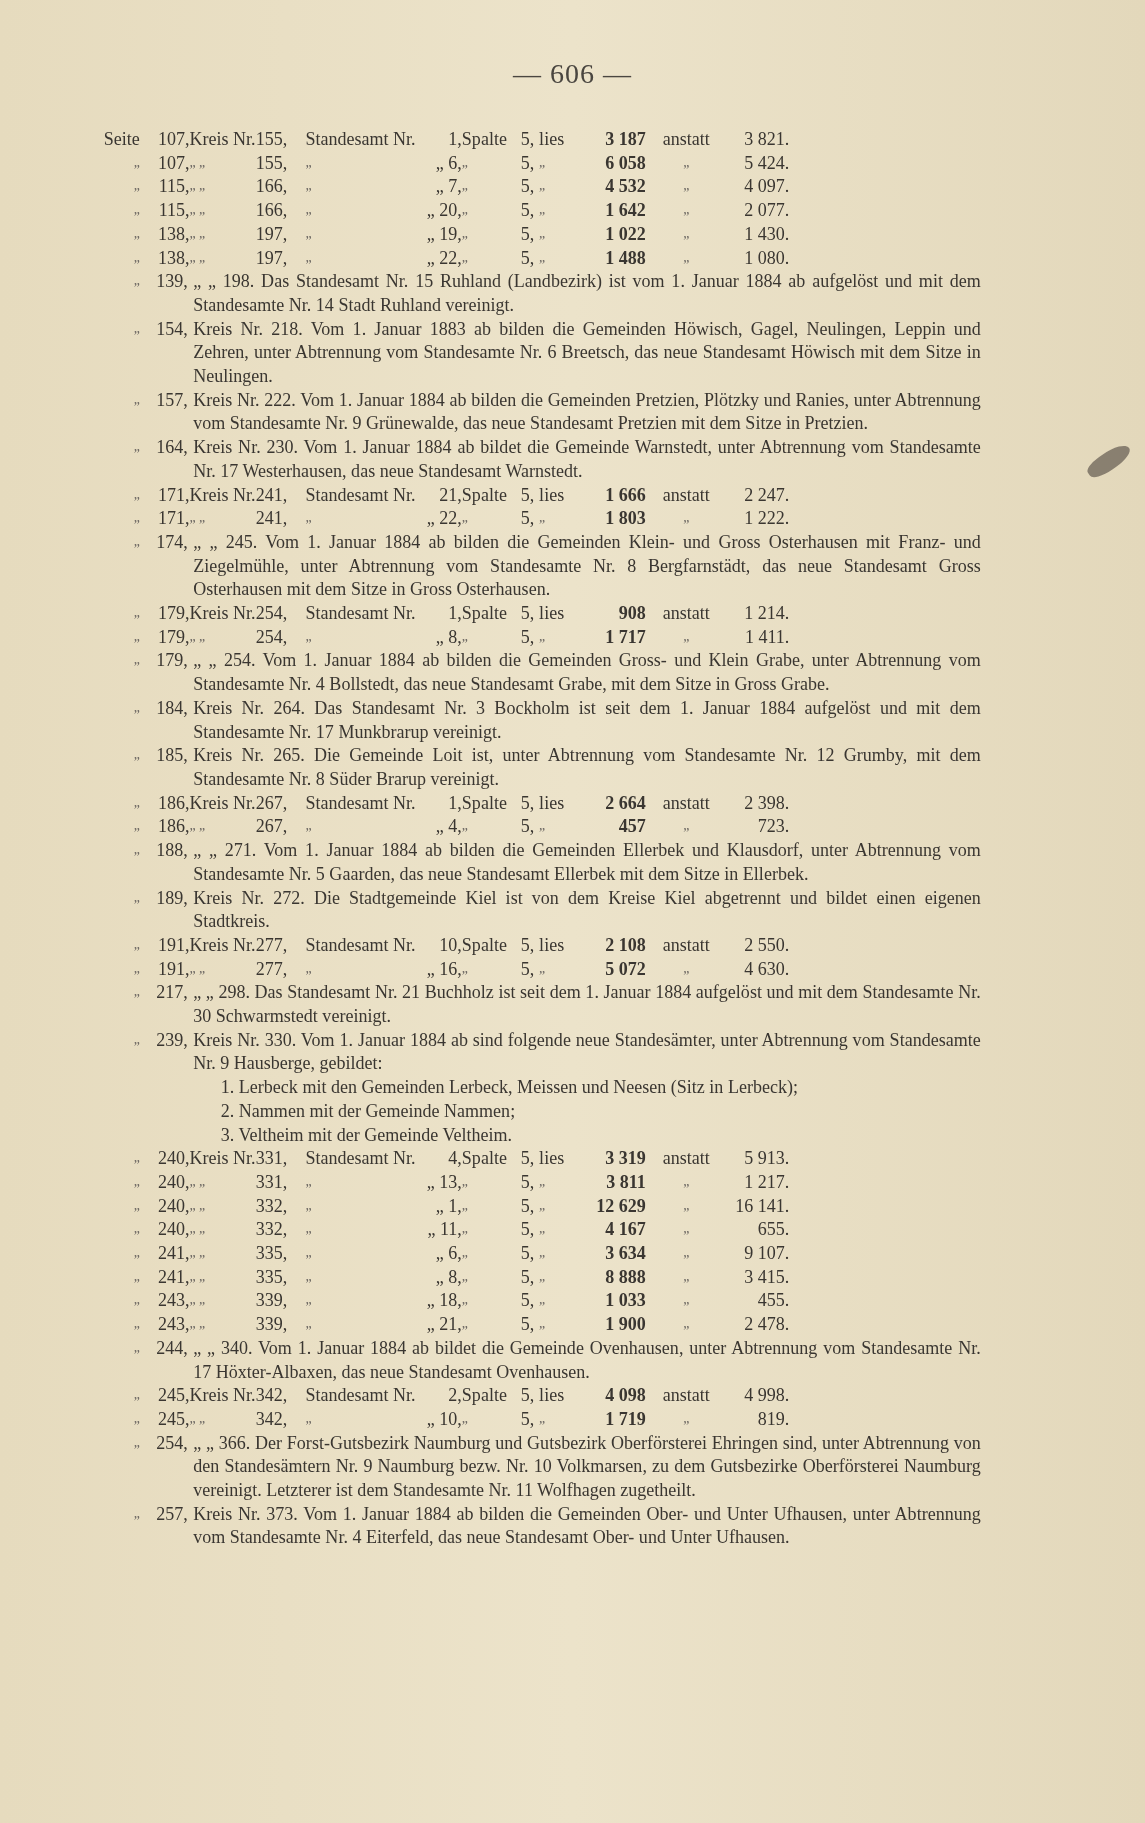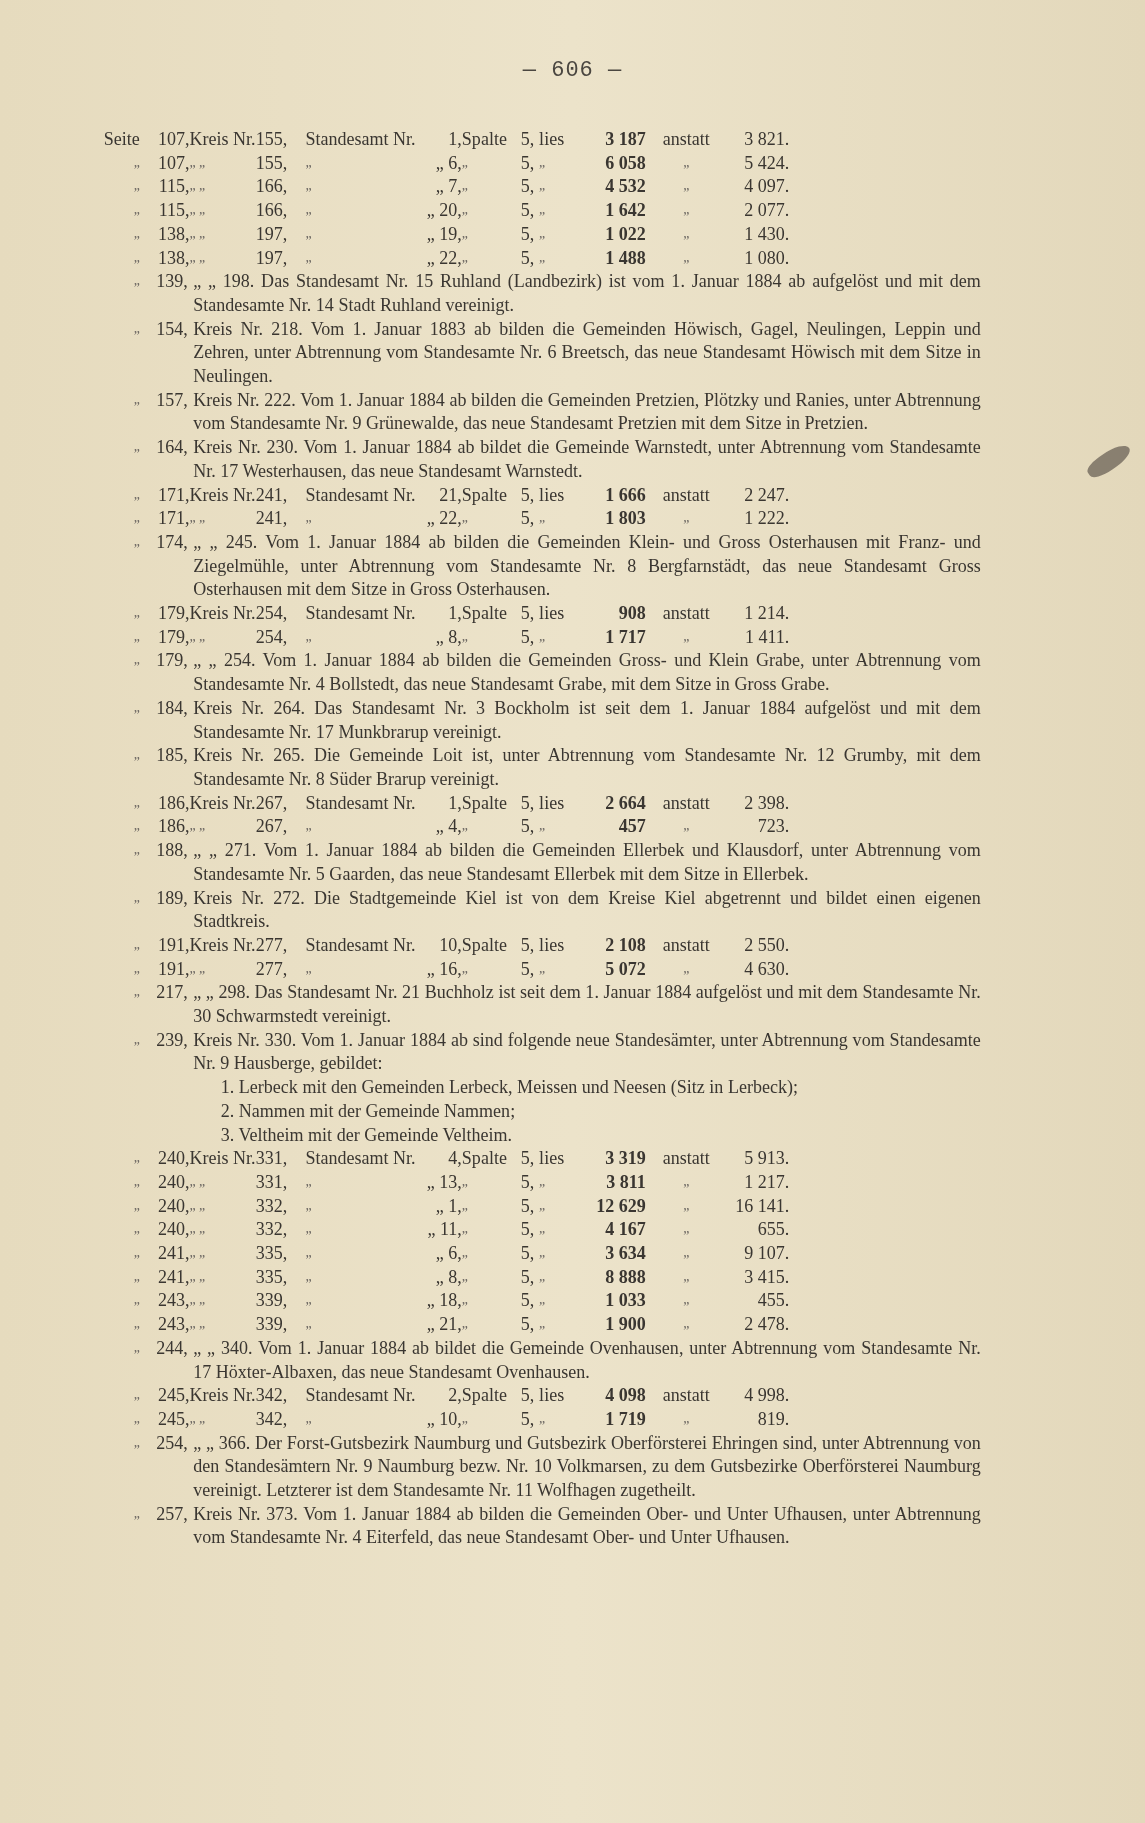--- a/index.html
+++ b/index.html
@@ -6,21 +6,21 @@
   body {
     width:1145px; height:1823px; overflow:hidden;
     background:#e9dfc4;
     background-image: linear-gradient(90deg, #e6dbbe 0%, #ece3ca 50%, #e3d8bb 100%);
     font-family:"Liberation Serif","DejaVu Serif",serif;
     color:#3a3631;
     position:relative;
   }
   .page-number {
     position:absolute; top:58px; left:0; width:1145px; text-align:center;
-    font-size:22px; letter-spacing:1px; color:#4a4640;font-family:Liberation Mono, monospace;
+    font-size:28px; letter-spacing:1px; color:#4a4640;
   }
   .content {
     position:absolute; top:127px; left:92px; width:966px;
     font-size:19.6px; line-height:23.7px;
     transform:scaleX(0.92); transform-origin:left top;
   }
   .row { display:flex; white-space:nowrap; }
   .c-pre { width:52px; text-align:right; padding-right:6px; }
   .c-seite { width:48px; text-align:right; }
   .c-kreis-pre { width:72px; }

